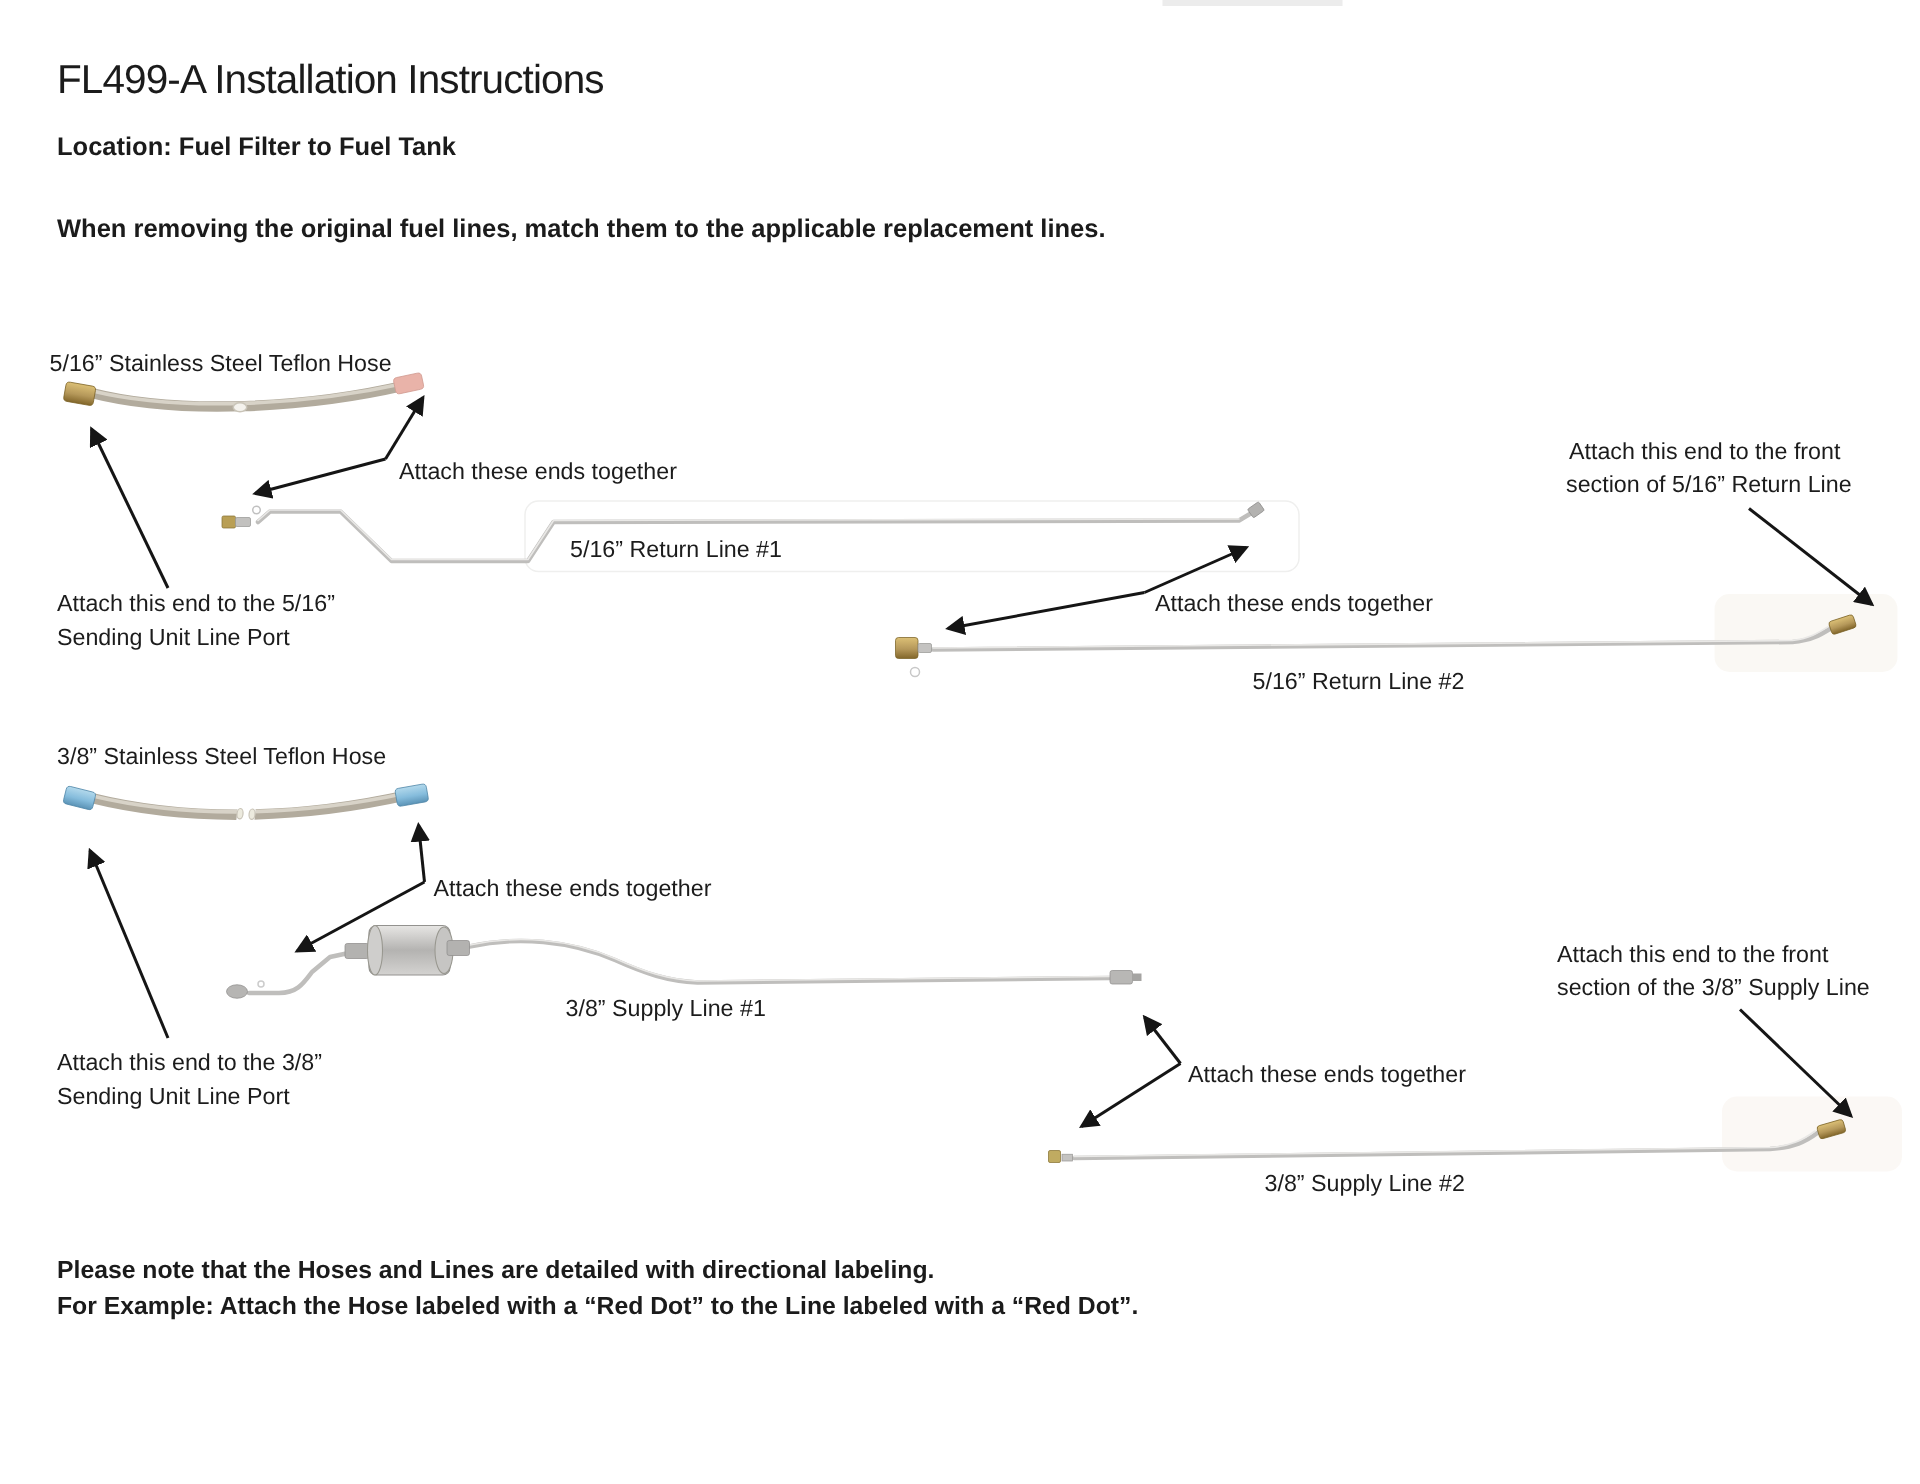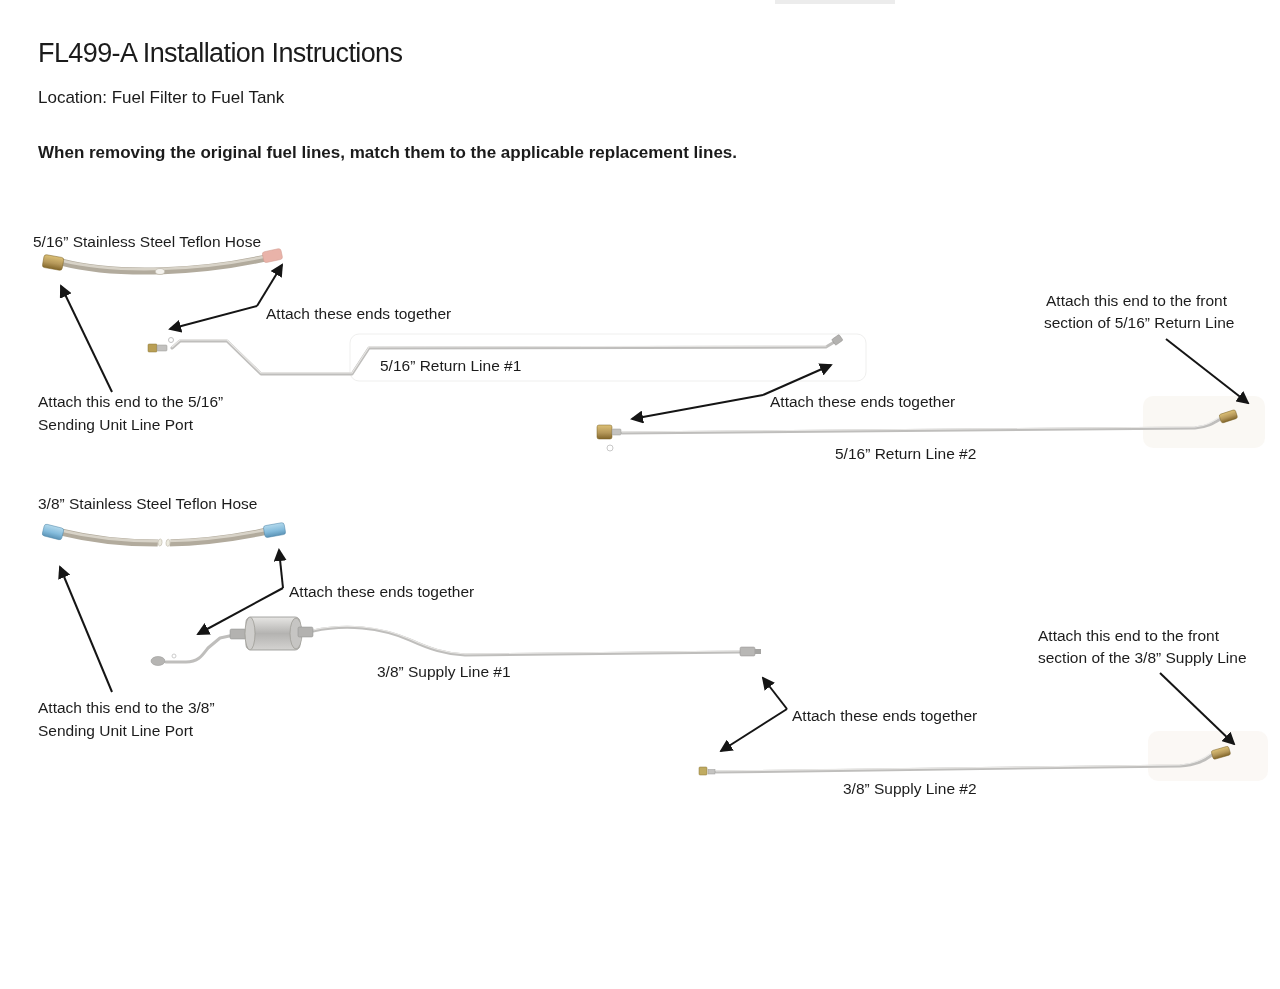--- a/index.html
+++ b/index.html
@@ -1,20 +1,20 @@
 <!DOCTYPE html>
 <html><head>
 <meta charset="utf-8">
 <style>
   html,body{margin:0;padding:0;background:#ffffff;}
   body{width:1280px;height:989px;position:relative;overflow:hidden;
        font-family:"Liberation Sans","DejaVu Sans",sans-serif;color:#1b1b1b;}
   .abs{position:absolute;}
   .page-title{left:38px;top:38px;font-size:27px;font-weight:normal;letter-spacing:-0.6px;}
-  .location-line{left:38px;top:88px;font-size:17px;font-weight:normal;}
+  .location-line{left:38px;top:88px;font-size:17px;font-weight:bold;}
   .intro-line{left:38px;top:143px;font-size:17px;font-weight:bold;text-align:center;}
   .footer-note{left:38px;top:835px;font-size:16.5px;font-weight:bold;line-height:24px;}
   svg{position:absolute;left:0;top:0;}
   text{font-family:"Liberation Sans","DejaVu Sans",sans-serif;font-size:15.5px;fill:#1c1c1c;}
   .arrow{stroke:#151515;stroke-width:2;fill:none;}
   .tube{stroke:#bfbebc;stroke-width:3;fill:none;stroke-linejoin:round;stroke-linecap:round;}
   .tube-hl{stroke:#e9e8e6;stroke-width:1.1;fill:none;stroke-linejoin:round;stroke-linecap:round;}
   .braid{stroke:#b2ab9d;stroke-width:7;fill:none;stroke-linecap:round;}
   .braid-hl{stroke:#d8d3c8;stroke-width:2.4;fill:none;stroke-linecap:round;}
 </style>
@@ -162,13 +162,15 @@
     <text x="38" y="713">Attach this end to the 3/8”</text>
     <text x="38" y="736">Sending Unit Line Port</text>
     <text x="792" y="721">Attach these ends together</text>
     <text x="1038" y="641">Attach this end to the front</text>
     <text x="1038" y="663">section of the 3/8” Supply Line</text>
     <text x="843" y="794">3/8” Supply Line #2</text>
   </g>
 </svg>
 
 <div class="abs footer-note">
+  <div>Please note that the Hoses and Lines are detailed with directional labeling.</div>
+  <div>For Example: Attach the Hose labeled with a “Red Dot” to the Line labeled with a “Red Dot”.</div>
 </div>
 
 </body></html>

